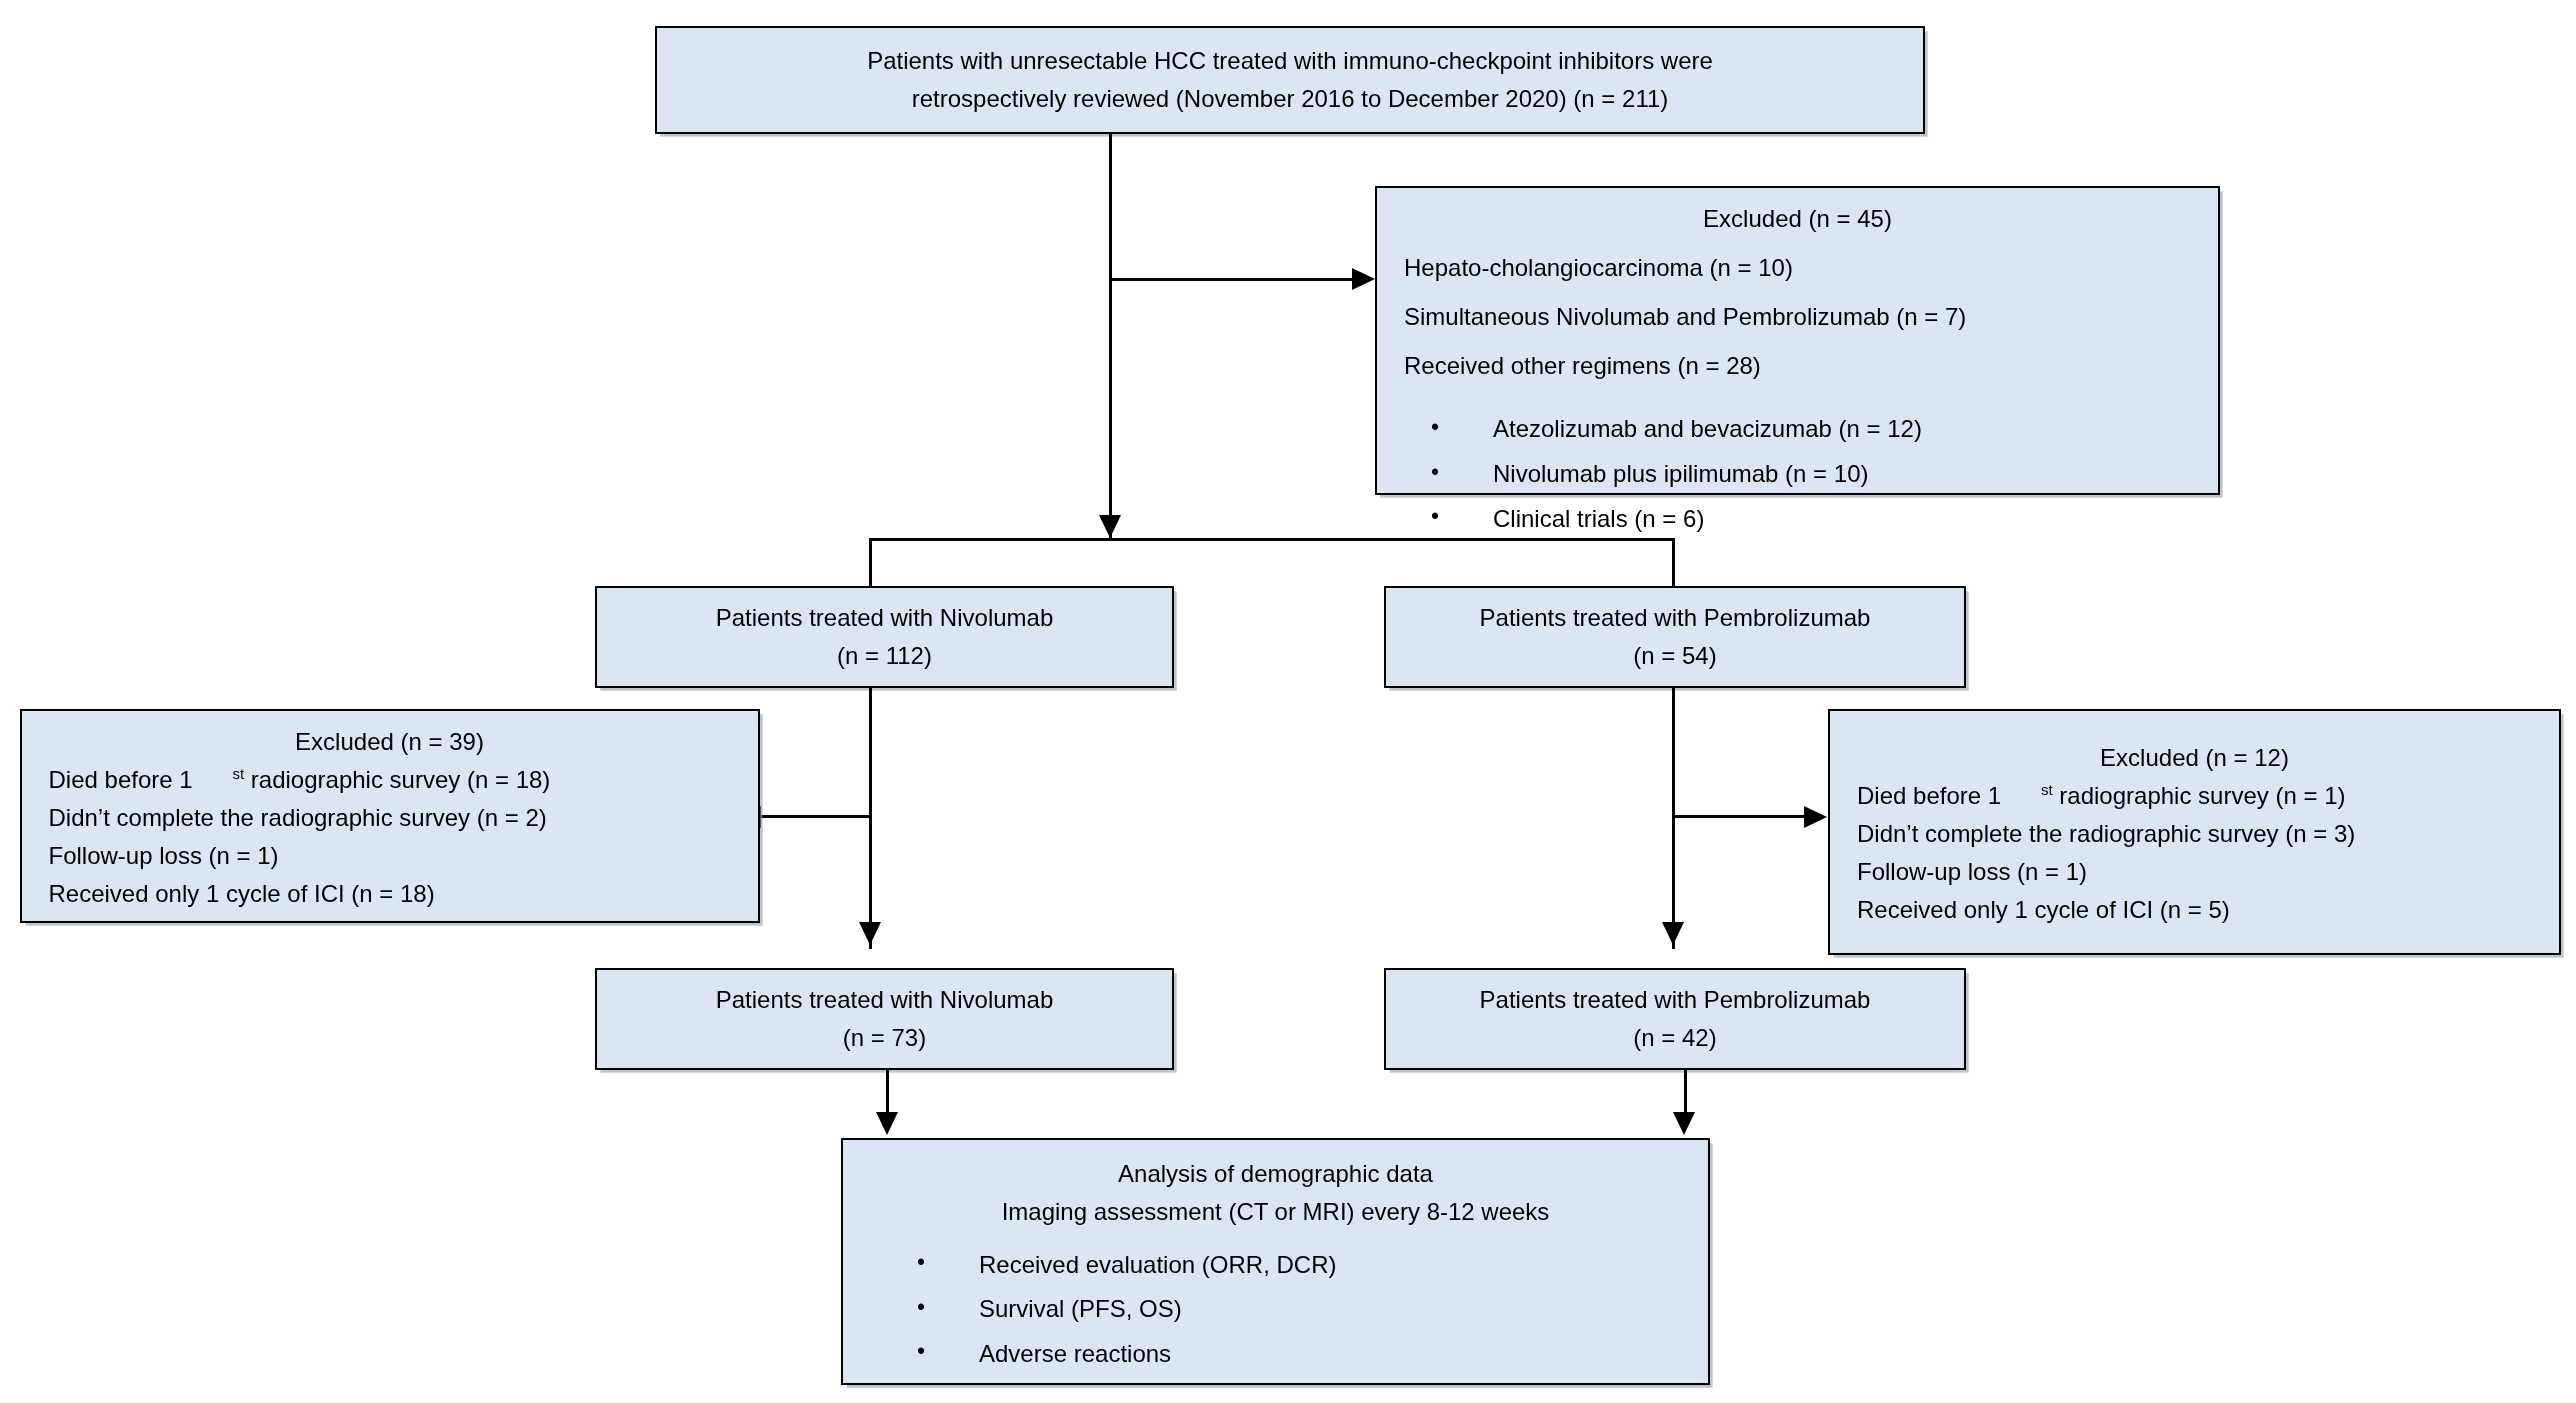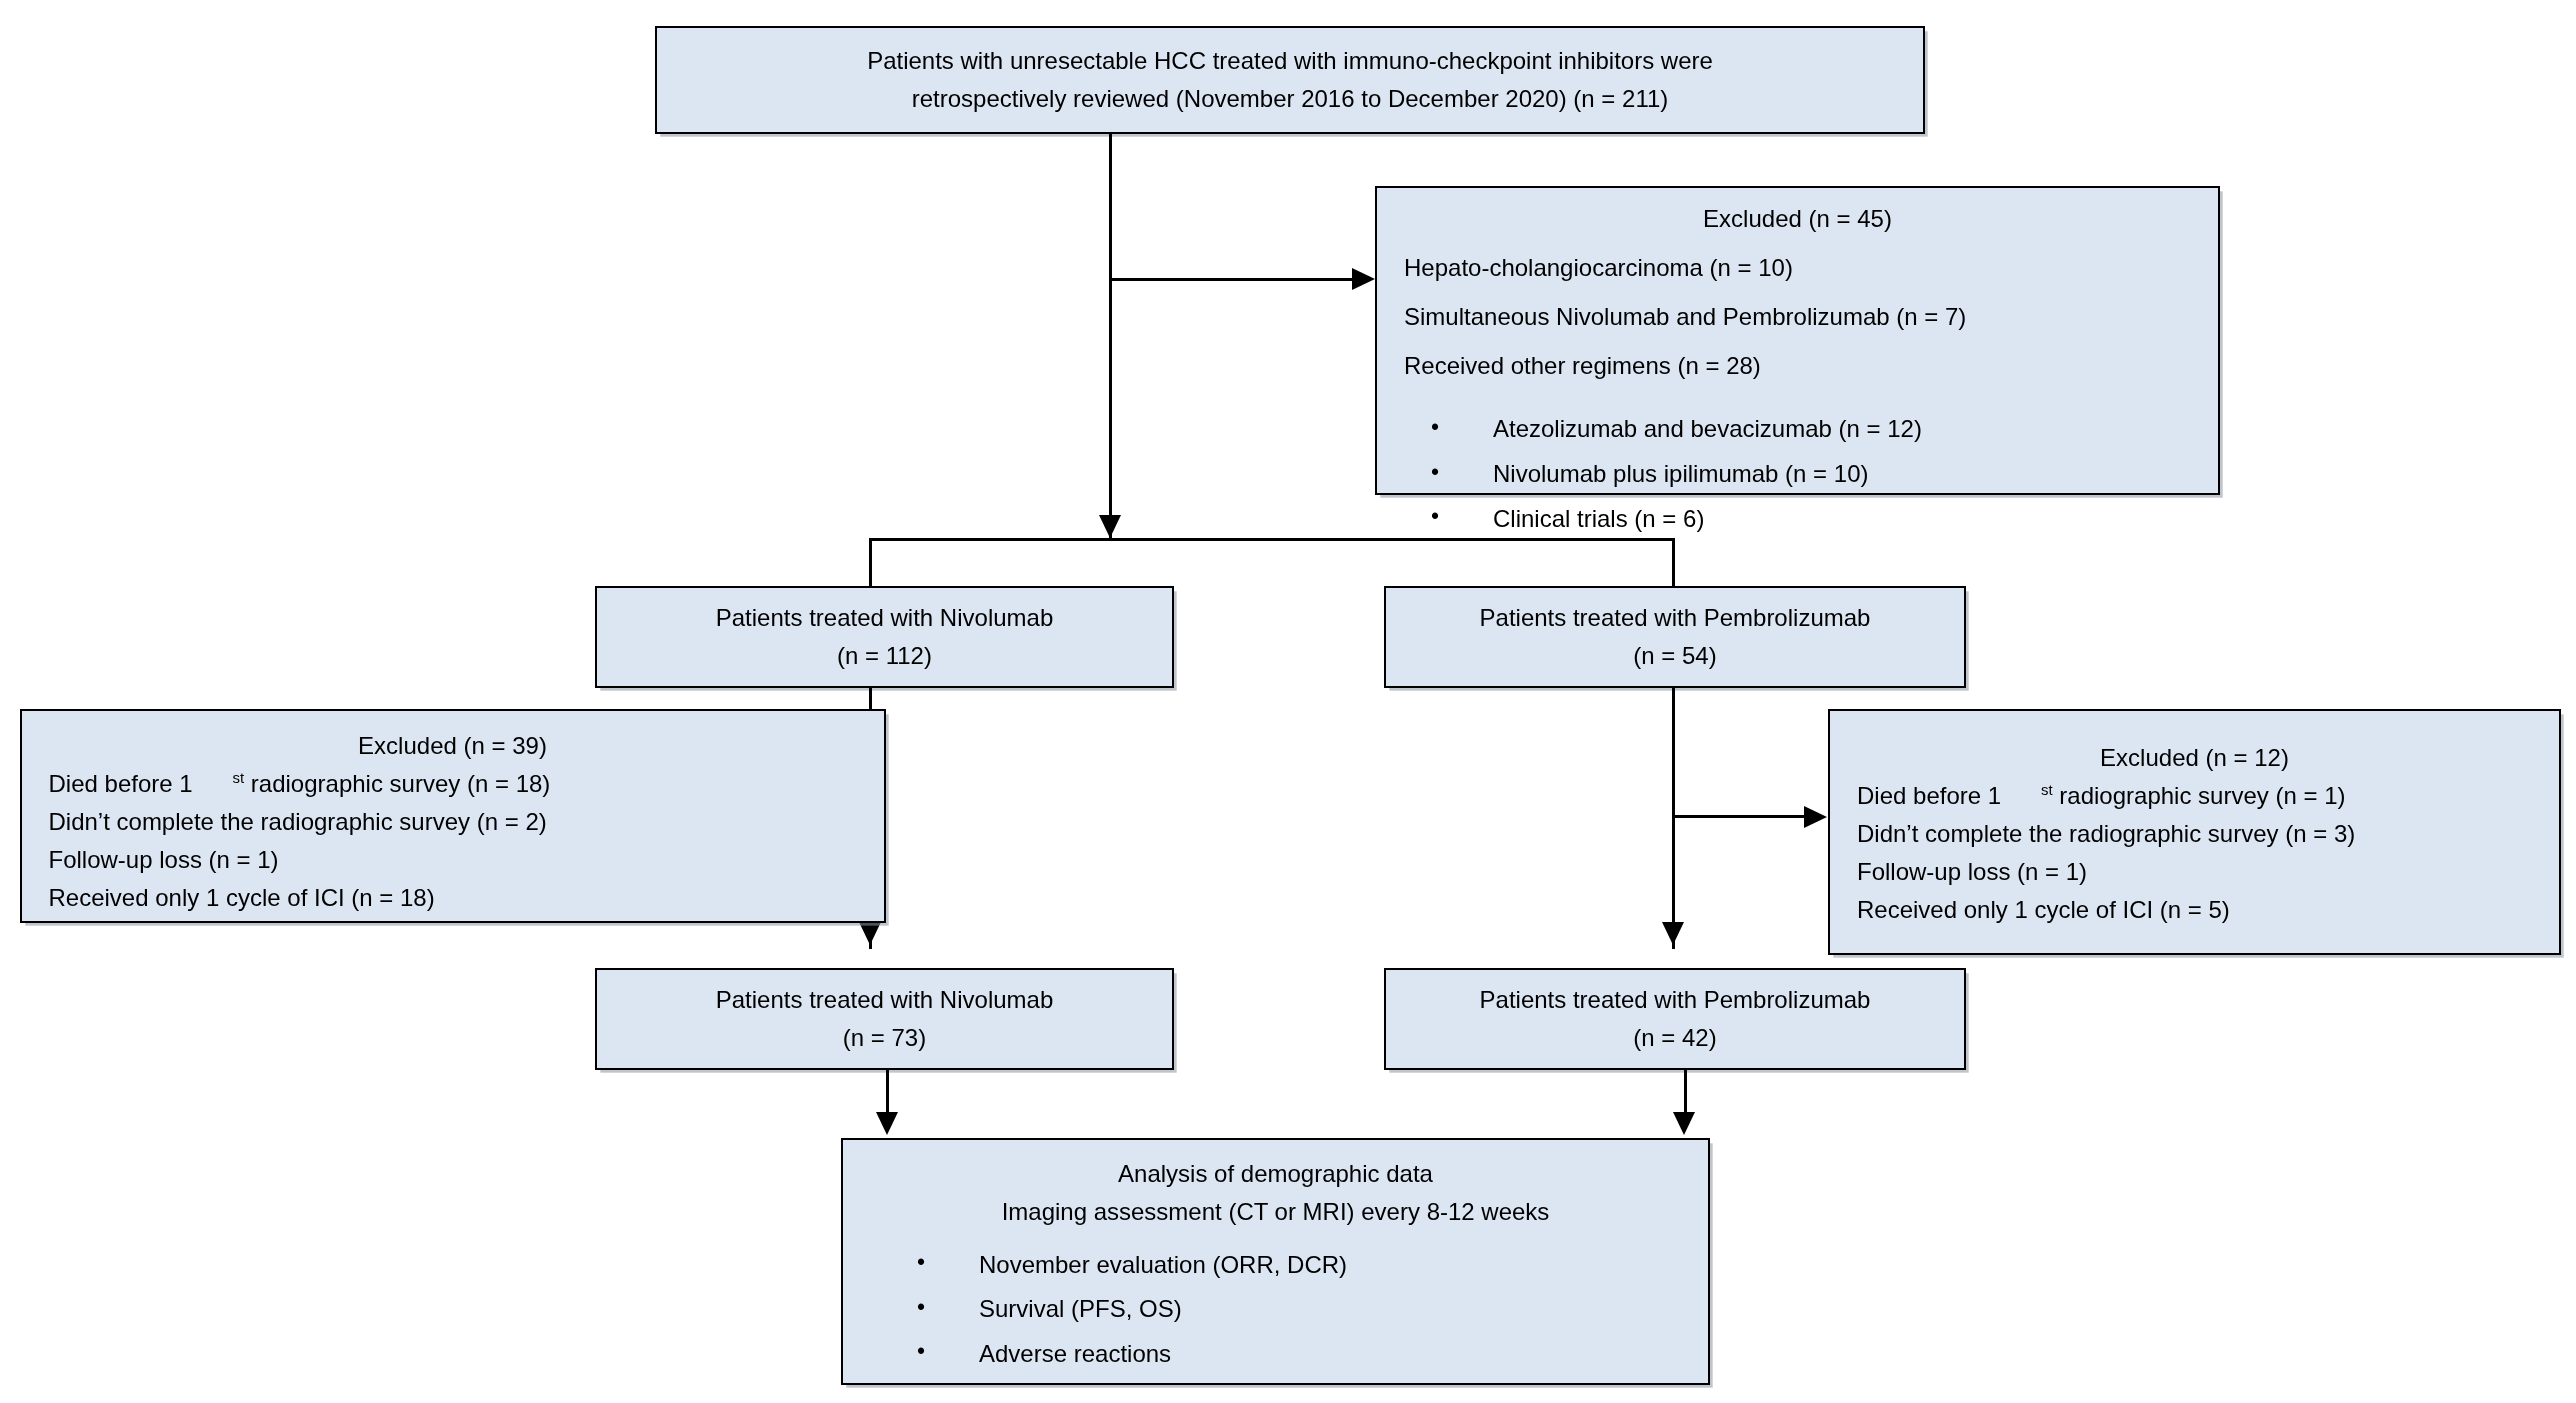--- a/index.html
+++ b/index.html
@@ -136,21 +136,21 @@
 
   <div class="ln vln" style="left:1672px; top:688px; height:261px;"></div>
   <div class="arrow arrow-down" style="left:1662px; top:922px;"></div>
 
   <div class="ln hln" style="left:759px; top:815px; width:111px;"></div>
   <div class="arrow arrow-left" style="left:738px; top:806px;"></div>
 
   <div class="ln hln" style="left:1672px; top:815px; width:133px;"></div>
   <div class="arrow arrow-right" style="left:1804px; top:806px;"></div>
 
-  <div class="node" style="left:19.5px; top:709px; width:866px; height:214px; justify-content:center; padding-top:12px;">
+  <div class="node" style="left:19.5px; top:709px; width:740px; height:214px; justify-content:flex-start; padding-top:12px;">
     <span class="line ctr">Excluded (n = 39)</span>
     <span class="line lft"><span>Died before 1</span><sup>st</sup><span> radiographic survey (n = 18)</span></span>
     <span class="line lft">Didn’t complete the radiographic survey (n = 2)</span>
     <span class="line lft">Follow-up loss (n = 1)</span>
     <span class="line lft">Received only 1 cycle of ICI (n = 18)</span>
   </div>
 
   <div class="node" style="left:1828px; top:709px; width:733px; height:246px; justify-content:flex-start; padding-top:28px;">
     <span class="line ctr">Excluded (n = 12)</span>
     <span class="line lft"><span>Died before 1</span><sup>st</sup><span> radiographic survey (n = 1)</span></span>
@@ -172,20 +172,20 @@
   <div class="ln vln" style="left:886px; top:1070px; height:47px;"></div>
   <div class="arrow arrow-down" style="left:876px; top:1112px;"></div>
 
   <div class="ln vln" style="left:1684px; top:1070px; height:47px;"></div>
   <div class="arrow arrow-down" style="left:1673px; top:1112px;"></div>
 
   <div class="node" style="left:841px; top:1138px; width:869px; height:247px; justify-content:flex-start; padding-top:15px;">
     <span class="line ctr">Analysis of demographic data</span>
     <span class="line ctr">Imaging assessment (CT or MRI) every 8-12 weeks</span>
     <ul class="blist" style="padding-left:47px;">
-      <li>November evaluation (ORR, DCR)</li>
+      <li>Received evaluation (ORR, DCR)</li>
       <li>Survival (PFS, OS)</li>
       <li>Adverse reactions</li>
     </ul>
   </div>
 
 </div>
 
 
 </body></html>

